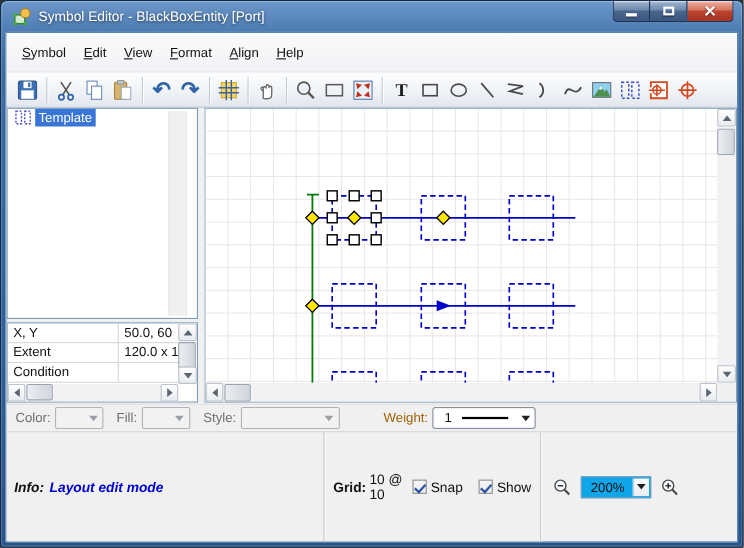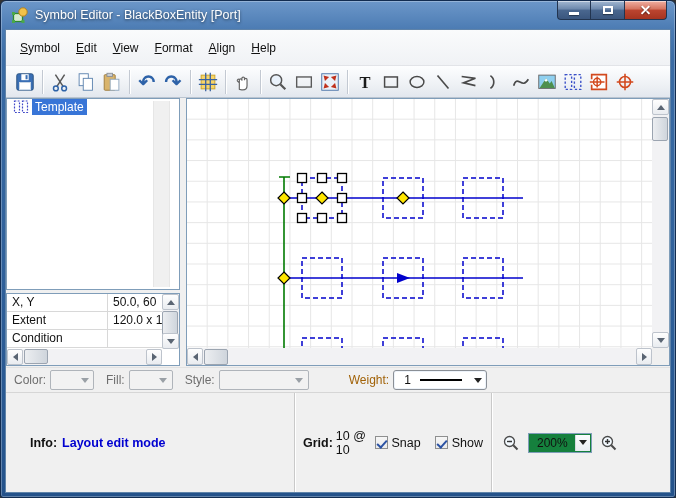--- a/index.html
+++ b/index.html
@@ -112,33 +112,33 @@
   .combo.c-weight { width:94px; background:#fff; border:1px solid #8A8F96; border-radius:3px;
     box-shadow:inset 0 0 0 1px #EDF3FA; margin-right:0; }
   .c-weight .wtext { font-size:12px; color:#111; margin-left:10px; }
   .c-weight .wline { width:42px; border-top:2px solid #000; margin-left:9px; }
   .c-weight .carea .arr.down { border-top-color:#222; }
   .fb-gap { width:28px; }
 
   
   .statusbar { flex:1 1 auto; background:#F0F0F0; border-top:1px solid #D6D6D6; display:flex; align-items:stretch; font-size:12.5px; }
   .seg { display:flex; align-items:center; border-right:1px solid #C9C9C9; box-shadow:1px 0 0 #fff; }
-  .seg1 { width:289px; padding-left:24px; }
+  .seg1 { width:289px; padding-left:7px;font-style:italic; }
   .seg2 { width:197px; padding:0 8px; }
   .seg3 { flex:1 1 auto; border-right:none; box-shadow:none; padding-left:10px; }
   .b { font-weight:bold; color:#111; }
   .info-val { font-weight:bold; color:#0000D0; margin-left:5px; }
   .grid-val { color:#111; margin-left:3px; }
   .chk-group { display:flex; align-items:center; margin-left:auto; }
   .chk { width:13px; height:13px; border:1px solid #8E8F8F; background:linear-gradient(180deg,#F6F6F6,#EAEAEA);
     position:relative; margin-right:4px; }
   .chk.checked::after { content:""; position:absolute; left:3.5px; top:0.5px; width:4px; height:8px;
     border:solid #2B52A3; border-width:0 2px 2px 0; transform:rotate(42deg); }
   .chk-label { color:#111; margin-right:14px; }
-  .zoom-combo { width:64px; height:20px; background:#15803d; border:1px solid #7F9DB9; display:flex; align-items:center;
+  .zoom-combo { width:64px; height:20px; background:#0ea5e9; border:1px solid #7F9DB9; display:flex; align-items:center;
     position:relative; margin:0 8px; }
   .zoom-combo .ztext { font-size:12px; color:#111; margin-left:8px; }
   .zoom-combo .carea { position:absolute; right:1px; top:1px; bottom:1px; width:15px; background:linear-gradient(180deg,#FBFCFD,#E8ECF1);
     border-left:1px solid #D5DAE0; display:flex; align-items:center; justify-content:center; }
   .zoom-combo .arr.down { border-top-color:#222; }
   .mag { width:18px; height:18px; }
 </style>
 </head>
 <body>
 

